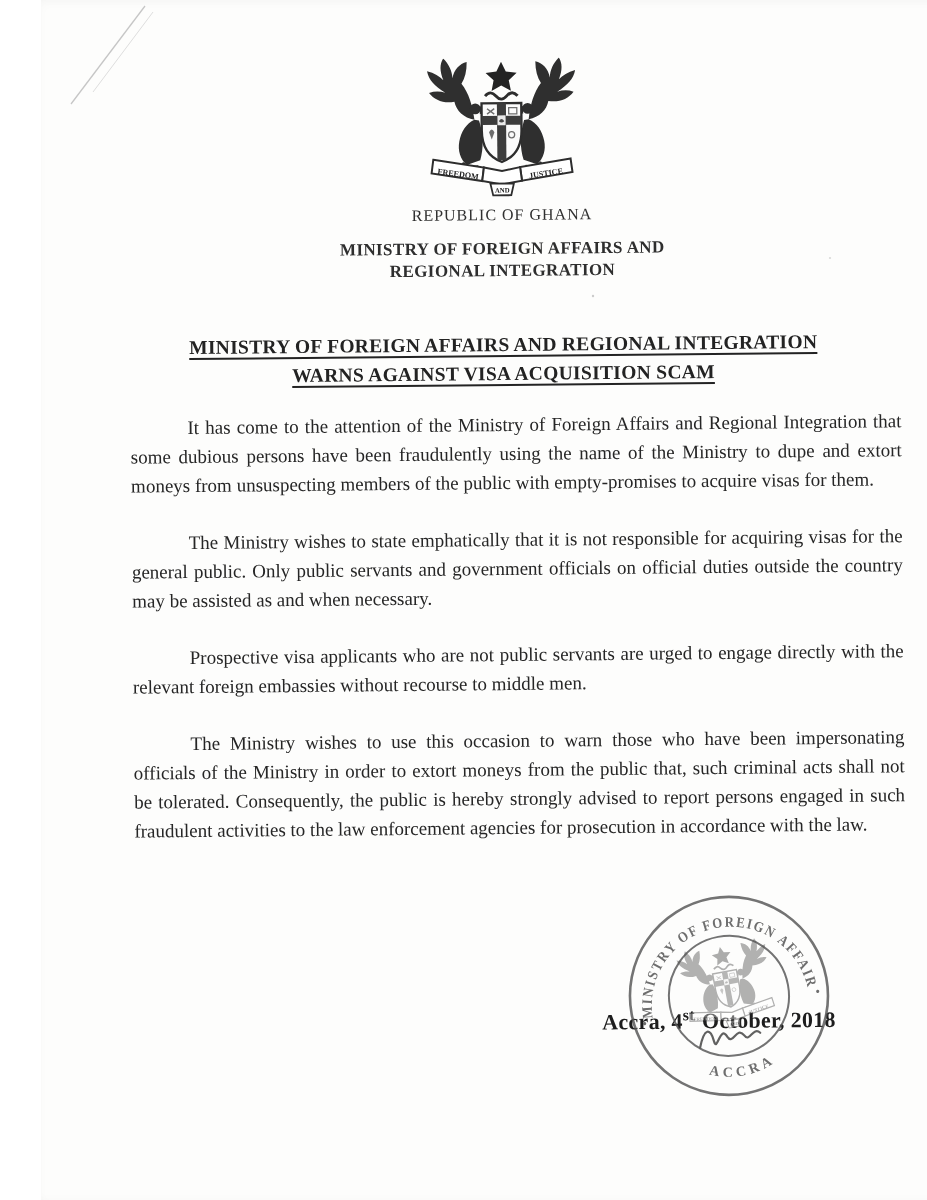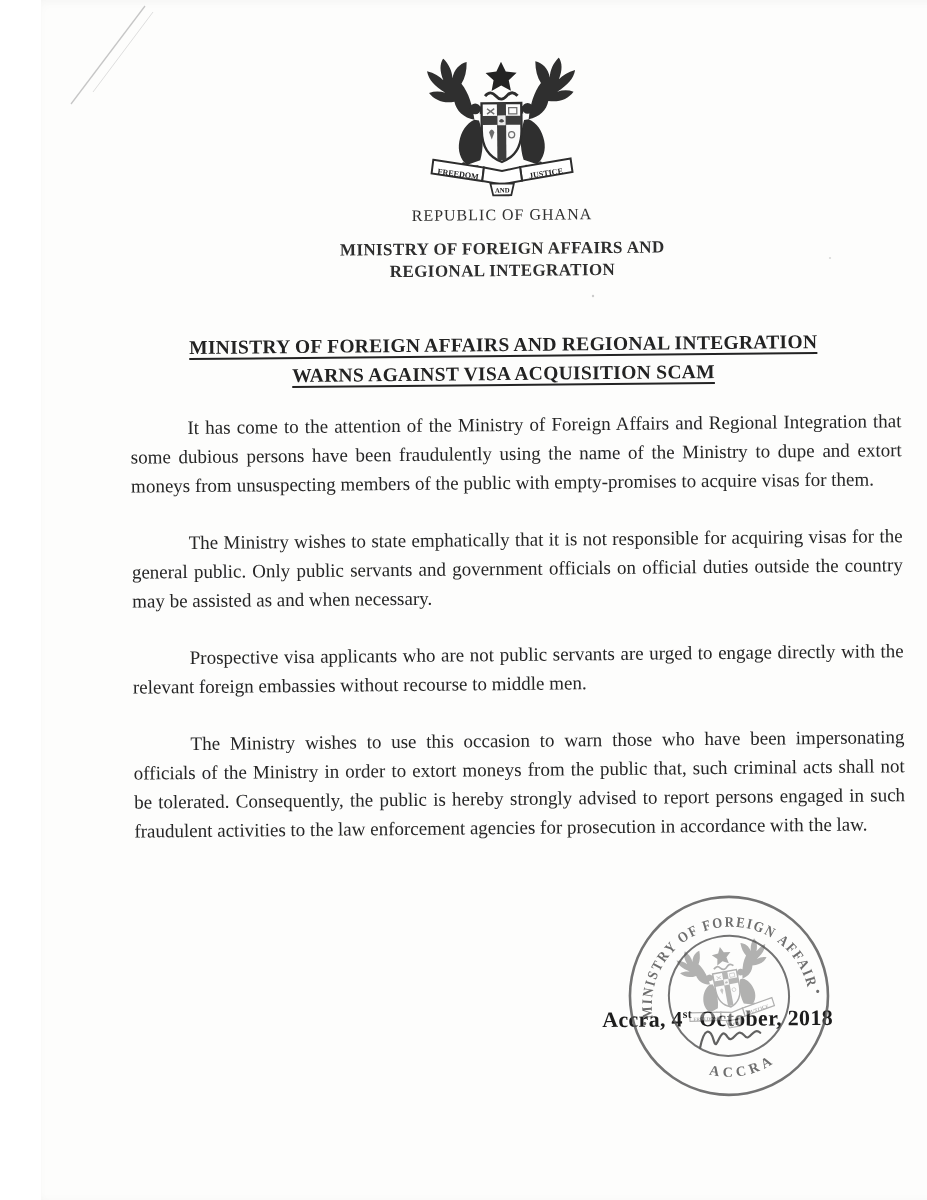--- a/index.html
+++ b/index.html
@@ -18,21 +18,21 @@
   .emblem{margin:58px auto 0;width:200px;height:140px;}
   .emblem svg{display:block;}
   .country{margin-top:8px;text-align:center;font-size:16px;letter-spacing:1px;color:#303030;}
   .ministry{margin-top:14px;text-align:center;font-weight:bold;font-size:17px;line-height:22px;letter-spacing:.4px;color:#2e2e2e;}
   .doc-title{margin:48px 70px 0;text-align:center;font-size:19.5px;font-weight:bold;line-height:29px;letter-spacing:.3px;color:#232323;}
   .doc-title .tline{display:block;text-decoration:underline;text-decoration-thickness:1.8px;text-underline-offset:4px;}
   .bodytext{margin:22px 66px 0 90px;font-size:19px;line-height:29px;text-align:justify;color:#262626;}
   .bodytext p{margin:0 0 28px;text-indent:57px;}
   .stamp{position:absolute;left:573px;top:888px;width:220px;height:220px;transform:rotate(-10deg);opacity:.82;pointer-events:none;}
   .date-line{position:absolute;left:556px;top:1008px;font-size:22px;font-weight:700;color:#1d1d1d;letter-spacing:.3px;white-space:nowrap;}
-  .date-line sup{font-size:12px;vertical-align:super;}
+  .date-line sup{font-size:16px;vertical-align:super;}
   .date-rest{margin-left:.32em;}
   .defs-holder{position:absolute;width:0;height:0;overflow:hidden;}
 </style>
 </head>
 <body>
 
 <svg class="defs-holder" aria-hidden="true">
   <defs>
     <g id="coa">
 

